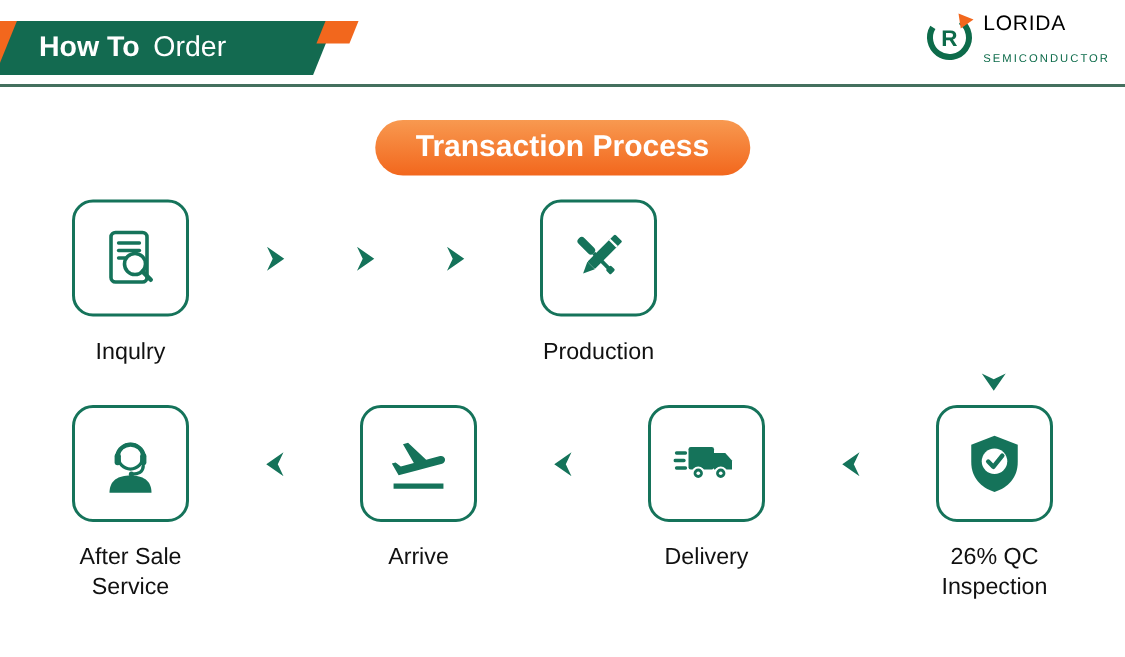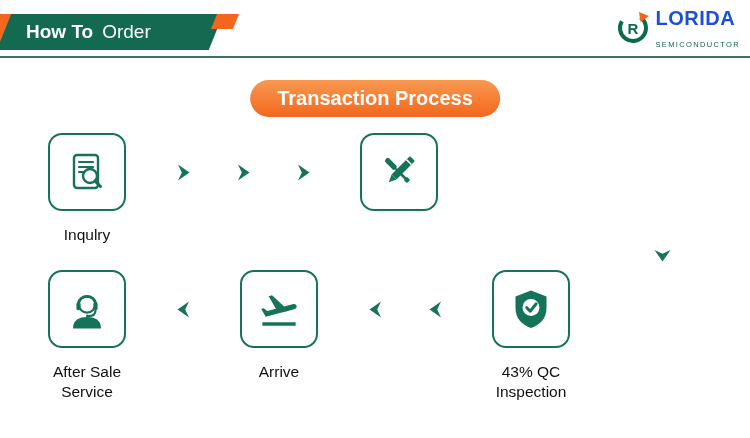--- a/index.html
+++ b/index.html
@@ -15,21 +15,21 @@
     background:#136a50;transform:skewX(-22deg);}
   .banner-orange-right{position:absolute;left:214px;top:0;width:22px;height:15px;
     background:#f2671d;transform:skewX(-22deg);}
   .banner-text{position:absolute;left:26px;top:0;height:36px;line-height:36px;
     color:#fff;font-size:19px;white-space:nowrap;}
   .banner-text .bold{font-weight:bold;margin-right:9px;}
   .header-rule{position:absolute;left:0;top:56px;width:750px;height:2px;background:#44705e;}
   
   .logo{position:absolute;right:10px;top:8px;display:flex;align-items:center;gap:6px;}
   .logo-text{display:flex;flex-direction:column;line-height:1;}
-  .logo-brand{font-size:20px;font-weight:bold;color:#1d4ed8;letter-spacing:.5px;}
+  .logo-brand{font-size:14px;font-weight:normal;color:#000000;letter-spacing:.5px;}
   .logo-sub{font-size:7.5px;color:#0d6b4a;letter-spacing:1.35px;margin-top:13px;}
   
   .pill{position:absolute;left:50%;transform:translateX(-50%);top:80px;
     height:37px;line-height:37px;padding:0 27px;border-radius:19px;
     background:linear-gradient(180deg,#f8995０,#f2671d);
     background:linear-gradient(180deg,#f89950,#f2671d);
     color:#fff;font-size:20px;font-weight:600;white-space:nowrap;text-align:center;}
   
   .process{position:absolute;left:21px;top:133px;width:708px;}
   .prow{display:flex;align-items:flex-start;}
@@ -118,20 +118,21 @@
               <polygon points="18.5,29 25.5,29 22,36.5" fill="#15735a"></polygon>
               <line x1="18.5" y1="8" x2="25.5" y2="8" stroke="#fff" stroke-width="1.5"></line>
             </g>
             <g transform="rotate(-45 22 22)">
               <rect x="19.3" y="3.5" width="5.4" height="14" rx="2.4" fill="#15735a"></rect>
               <rect x="20.7" y="17.5" width="2.6" height="14" fill="#15735a"></rect>
               <rect x="19.7" y="31" width="4.6" height="4.5" rx="1" fill="#15735a"></rect>
             </g>
           </svg>
         </div>
+        <div class="step-label">Production</div>
       </div>
 
     </div>
 
     <div class="mid-row">
       <div class="down-arrow">
         <svg width="17" height="13" viewBox="0 0 17 13">
             <polygon points="0.5,1 8.5,12.5 16.5,1 8.5,4.8" fill="#15735a"></polygon>
           </svg>
       </div>
@@ -171,34 +172,50 @@
         </div>
         <div class="step-label">Arrive</div>
       </div>
 
       <div class="arrow-cell">
         <svg width="13" height="17" viewBox="0 0 13 17">
             <polygon points="12,0.5 0.5,8.5 12,16.5 8.2,8.5" fill="#15735a"></polygon>
           </svg>
       </div>
 
+      <div class="step">
+        <div class="icon-box">
+          <svg width="44" height="44" viewBox="0 0 44 44" stroke-linecap="round">
+            <line x1="2" y1="15" x2="8" y2="15" class="t" stroke-width="2.2"></line>
+            <line x1="1" y1="20" x2="7" y2="20" class="t" stroke-width="2.2"></line>
+            <line x1="2" y1="25" x2="8" y2="25" class="t" stroke-width="2.2"></line>
+            <rect x="10" y="11" width="17" height="15" rx="1.5" fill="#15735a"></rect>
+            <path d="M27,15 h7.5 l4.5,5 v6 h-12 z" fill="#15735a"></path>
+            <circle cx="16.5" cy="28.5" r="3.8" fill="#15735a" stroke="#fff" stroke-width="1.4"></circle>
+            <circle cx="31.5" cy="28.5" r="3.8" fill="#15735a" stroke="#fff" stroke-width="1.4"></circle>
+            <circle cx="16.5" cy="28.5" r="1.2" fill="#fff"></circle>
+            <circle cx="31.5" cy="28.5" r="1.2" fill="#fff"></circle>
+          </svg>
+        </div>
+        <div class="step-label">Delivery</div>
+      </div>
 
       <div class="arrow-cell">
         <svg width="13" height="17" viewBox="0 0 13 17">
             <polygon points="12,0.5 0.5,8.5 12,16.5 8.2,8.5" fill="#15735a"></polygon>
           </svg>
       </div>
 
       <div class="step">
         <div class="icon-box">
           <svg width="44" height="44" viewBox="0 0 44 44">
             <path d="M22,3.5 L37.5,9.5 V21 C37.5,31.5 31,38 22,41 C13,38 6.5,31.5 6.5,21 V9.5 Z" fill="#15735a"></path>
             <circle cx="22" cy="20.5" r="8.5" fill="#fff"></circle>
             <polyline points="17.8,20.7 21.2,24.2 27.2,16.8" fill="none" stroke="#15735a" stroke-width="3" stroke-linecap="round" stroke-linejoin="round"></polyline>
           </svg>
         </div>
-        <div class="step-label">43% QC Inspection</div>
+        <div class="step-label">26% QC Inspection</div>
       </div>
 
     </div>
   </div>
 
 </div>
 
 </body></html>

